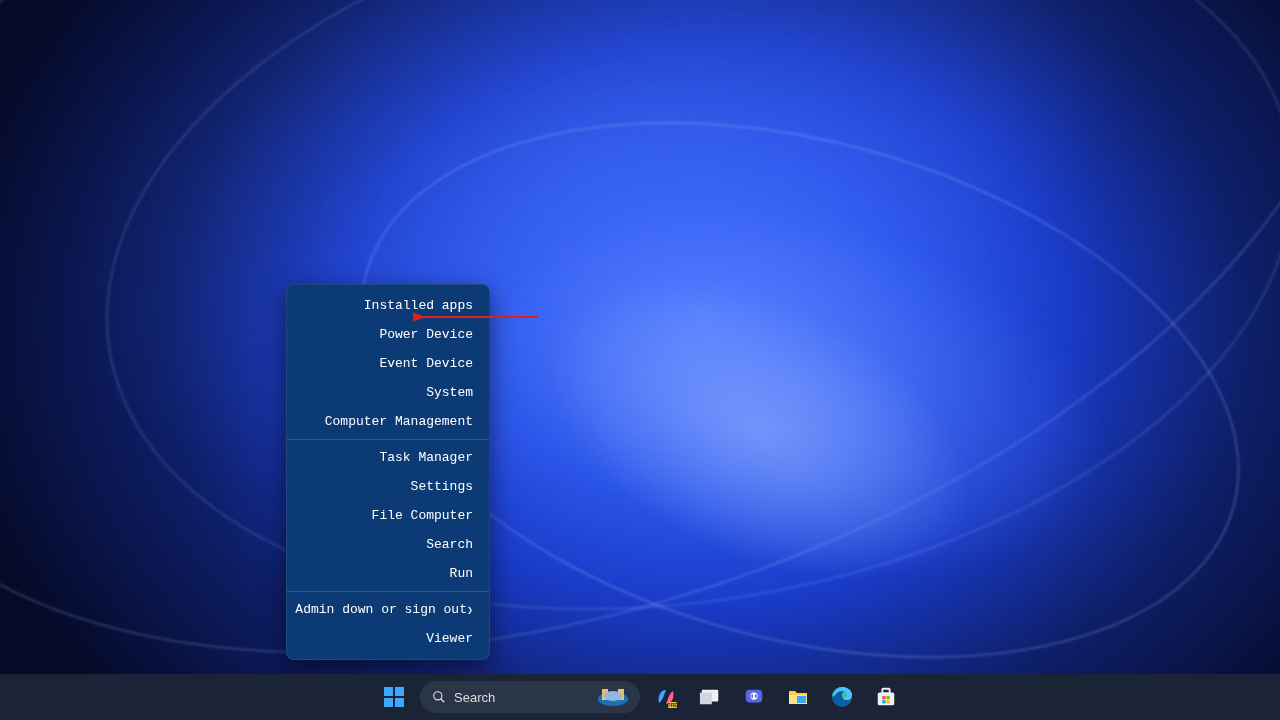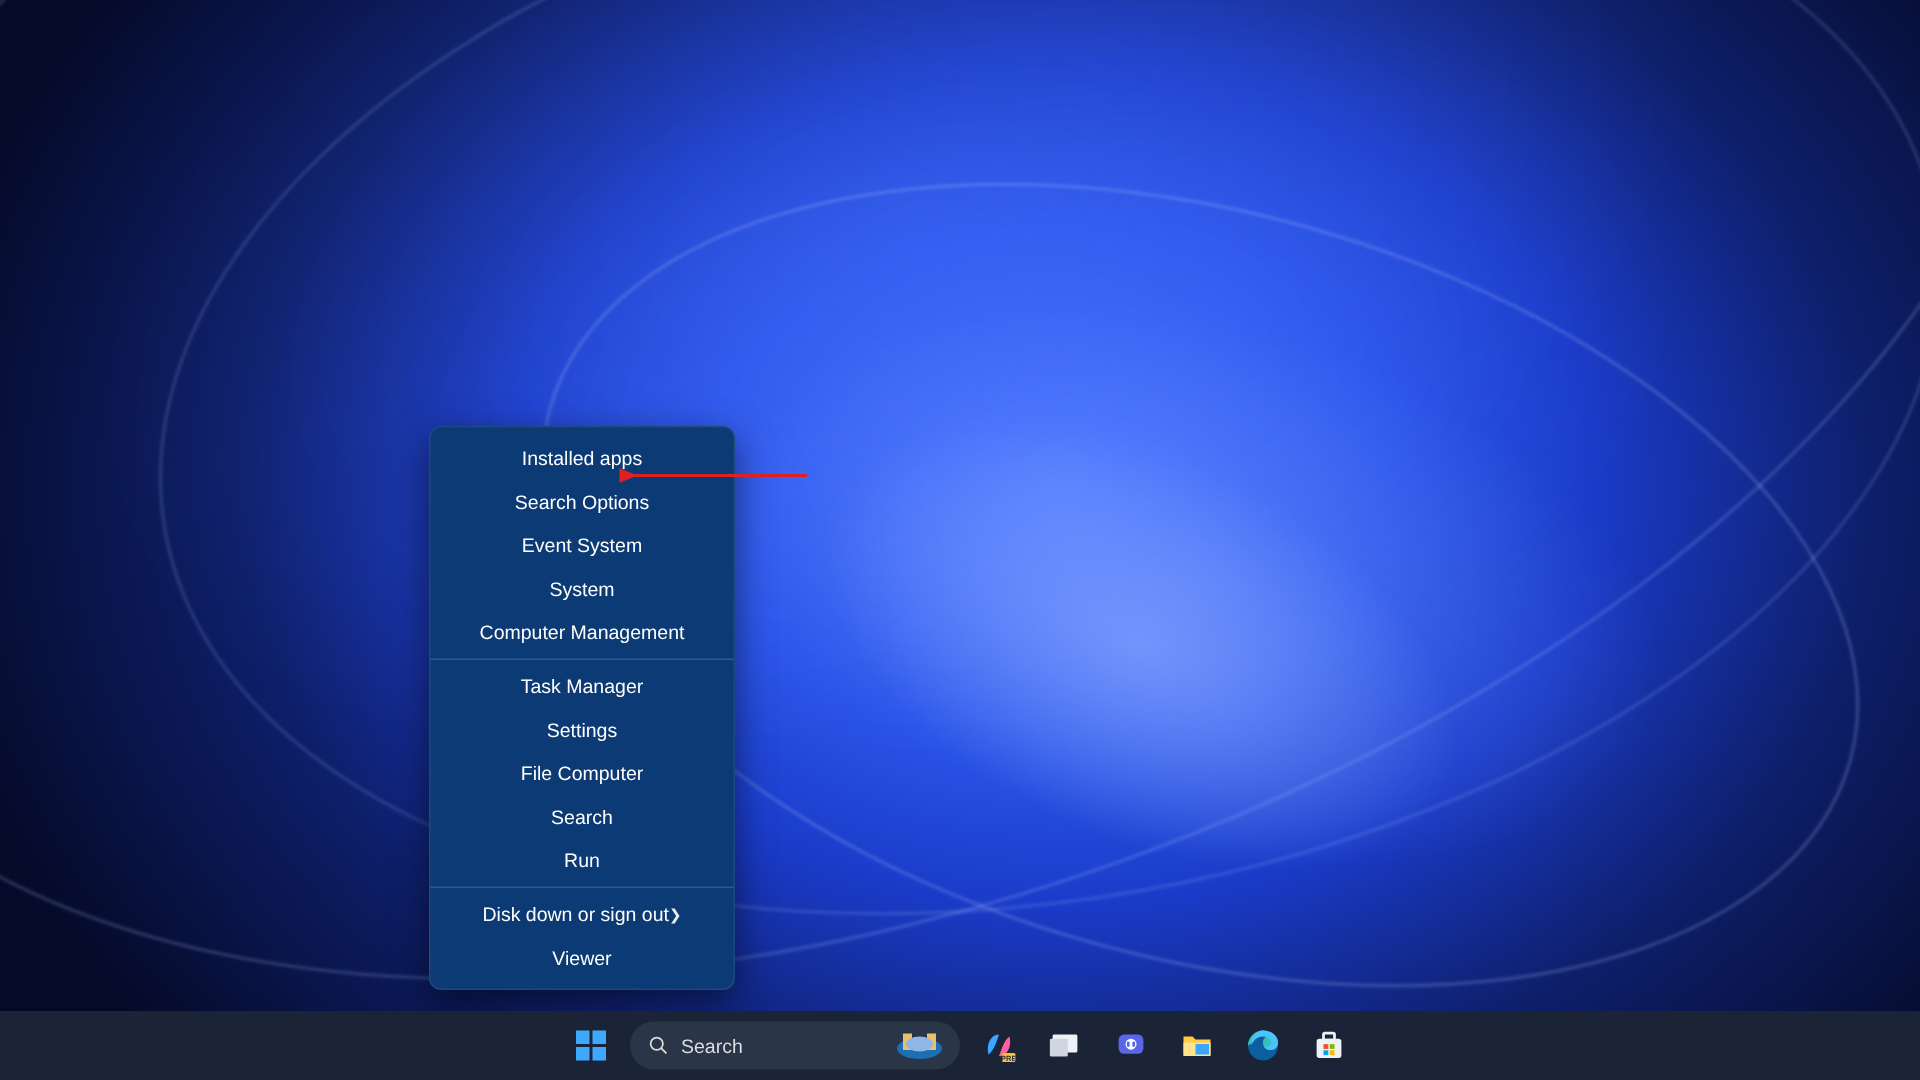--- a/index.html
+++ b/index.html
@@ -40,23 +40,24 @@
     background:#0c3a74;
     border:1px solid rgba(255,255,255,.08);
     border-radius:8px;
     box-shadow:0 8px 24px rgba(0,0,0,.5);
     padding:6px 0;
     color:#fff;
     font-size:13px;
   }
   .menu-item {
     padding:7px 16px;
-    display:flex; align-items:center; justify-content:center;
+    display:flex; align-items:center; justify-content:flex-end;
     cursor:default;
     white-space:nowrap;
+    font-family:Liberation Mono, monospace;
   }
   .menu-sep { height:1px; background:rgba(255,255,255,.15); margin:3px 0; }
   .submenu-arrow { font-size:10px; opacity:.9; }
 
   
   .annotation-arrow { position:absolute; left:413px; top:309px; pointer-events:none; }
 
   
   .taskbar {
     position:absolute; left:0; right:0; bottom:0; height:46px;
@@ -93,24 +94,24 @@
   <div class="ribbon r2"></div>
   <div class="ribbon r3"></div>
   <div class="ribbon r4"></div>
 </div>
 
 <div class="menu">
   <div class="menu-item">
       <span>Installed apps</span>
     </div>
   <div class="menu-item">
-      <span>Search Options</span>
-    </div>
-  <div class="menu-item">
-      <span>Event System</span>
+      <span>Power Device</span>
+    </div>
+  <div class="menu-item">
+      <span>Event Device</span>
     </div>
   <div class="menu-item">
       <span>System</span>
     </div>
   <div class="menu-item">
       <span>Computer Management</span>
     </div>
   <div class="menu-sep"></div>
   <div class="menu-item">
       <span>Task Manager</span>
@@ -122,21 +123,21 @@
       <span>File Computer</span>
     </div>
   <div class="menu-item">
       <span>Search</span>
     </div>
   <div class="menu-item">
       <span>Run</span>
     </div>
   <div class="menu-sep"></div>
   <div class="menu-item">
-    <span>Disk down or sign out</span>
+    <span>Admin down or sign out</span>
     <span class="submenu-arrow">❯</span>
   </div>
   <div class="menu-item">
       <span>Viewer</span>
     </div>
 </div>
 
 <svg class="annotation-arrow" width="130" height="16">
   <defs>
     <marker id="ah" markerWidth="10" markerHeight="8" refX="1" refY="4" orient="auto">

